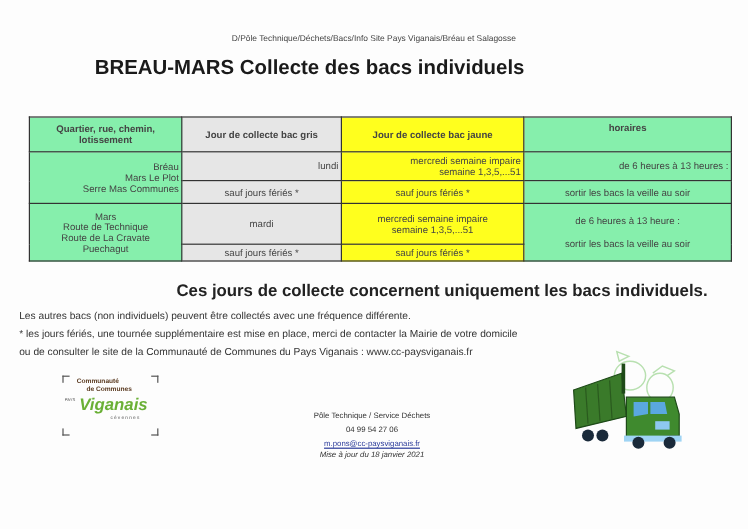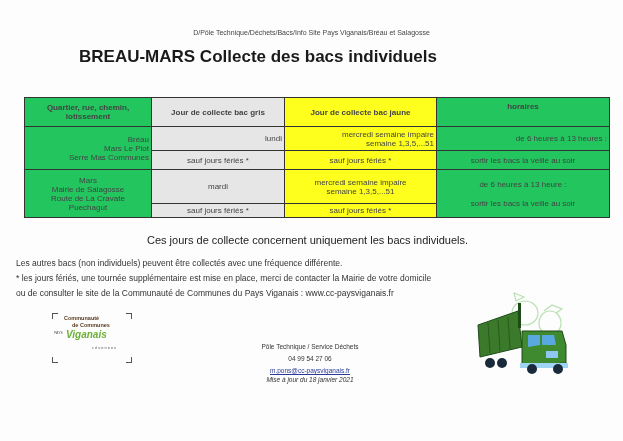--- a/index.html
+++ b/index.html
@@ -7,33 +7,33 @@
   .path { position: absolute; top: 29px; left: 0; width: 623px; text-align: center; font-size: 7px; color: #444; }
   .title { position: absolute; top: 47px; left: 0; width: 516px; text-align: center; font-size: 17px; font-weight: bold; color: #1a1a1a; }
   table { position: absolute; left: 24px; top: 97px; width: 586px; border-collapse: collapse; font-size: 8px; text-align: center; }
   td, th { border: 1.5px solid #333; color: #444; padding: 0 2px; }
   th { font-weight: bold; height: 29px; }
   .c1 { width: 127px; }
   .c2 { width: 133px; }
   .c3 { width: 152px; }
   .grey { background: #e6e6e6; }
   .yellow { background: #ffff1e; }
-  .white { background: #22c55e; }
+  .white { background: #86efac; }
   .hor-h { vertical-align: top; padding-top: 4px; }
   .r-a { height: 24px; text-align: right; }
   .r-b { height: 19px; }
   .r-c { height: 34px; }
   .r-d { height: 14px; }
-  .note-bold { position: absolute; top: 234px; left: 147px; font-size: 11px; font-weight: normal; color: #222; }
+  .note-bold { position: absolute; top: 234px; left: 147px; font-size: 14px; font-weight: bold; color: #222; }
   .para { position: absolute; left: 16px; font-size: 8.5px; color: #333; }
   .logo { position: absolute; left: 52px; top: 313px; width: 80px; height: 50px; }
   .logo .corner { position: absolute; width: 6px; height: 6px; border-color: #555; border-style: solid; }
   .logo .l1 { position: absolute; top: 2px; left: 12px; font-size: 5.5px; color: #5a3a20; font-weight: bold; }
   .logo .l2 { position: absolute; top: 9px; left: 20px; font-size: 5.5px; color: #5a3a20; font-weight: bold; }
-  .logo .l3 { position: absolute; top: 16px; left: 14px; font-size: 10px; color: #6ab036; font-weight: bold; font-style: italic; }
+  .logo .l3 { position: absolute; top: 16px; left: 14px; font-size: 14px; color: #6ab036; font-weight: bold; font-style: italic; }
   .logo .l4 { position: absolute; top: 32px; left: 40px; font-size: 4px; color: #555; letter-spacing: 1px; }
   .logo .pays { position: absolute; top: 18px; left: 2px; font-size: 3.5px; color: #555; }
   .contact { position: absolute; top: 343px; left: 220px; width: 180px; text-align: center; font-size: 6.5px; color: #333; }
   .contact div { margin-bottom: 5px; }
   .contact .mail { color: #2a3a9a; text-decoration: underline; margin-bottom: 2px; }
   .contact .upd { font-style: italic; }
   .truck { position: absolute; left: 470px; top: 285px; width: 110px; height: 100px; }
 </style>
 </head>
 <body>
@@ -63,21 +63,21 @@
     <td class="white">de 6 heures à 13 heures :</td>
   </tr>
   <tr class="r-b">
     <td class="grey">sauf jours fériés *</td>
     <td class="yellow">sauf jours fériés *</td>
     <td class="white">sortir les bacs la veille au soir</td>
   </tr>
   <tr class="r-c">
     <td class="white" rowspan="2">
       <div>Mars</div>
-      <div>Mairie de Salagosse</div>
+      <div>Route de Technique</div>
       <div>Route de La Cravate</div>
       <div>Puechagut</div>
     </td>
     <td class="grey">mardi</td>
     <td class="yellow">
       <div>mercredi semaine impaire</div>
       <div>semaine 1,3,5,...51</div>
     </td>
     <td class="white" rowspan="2">
       <div style="margin-bottom:10px">de 6 heures à 13 heure :</div>

